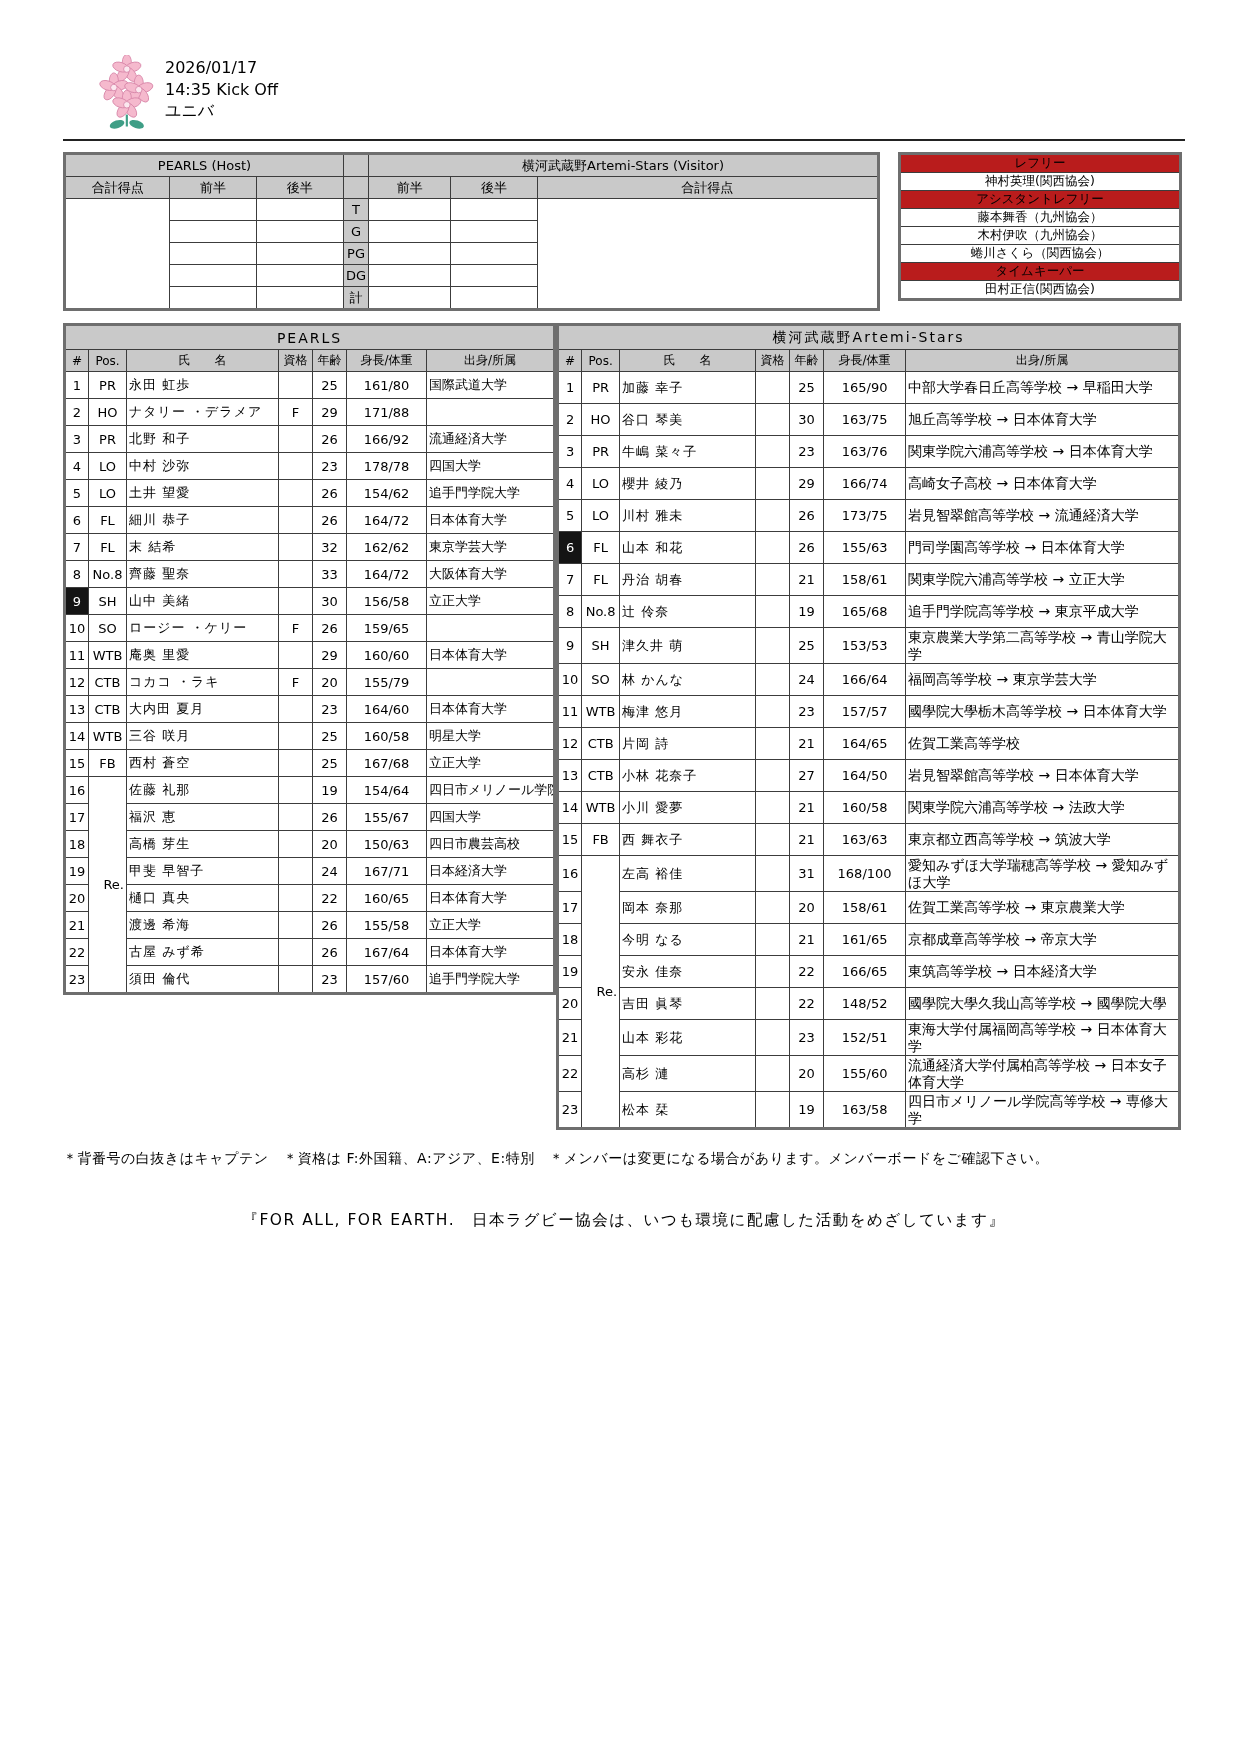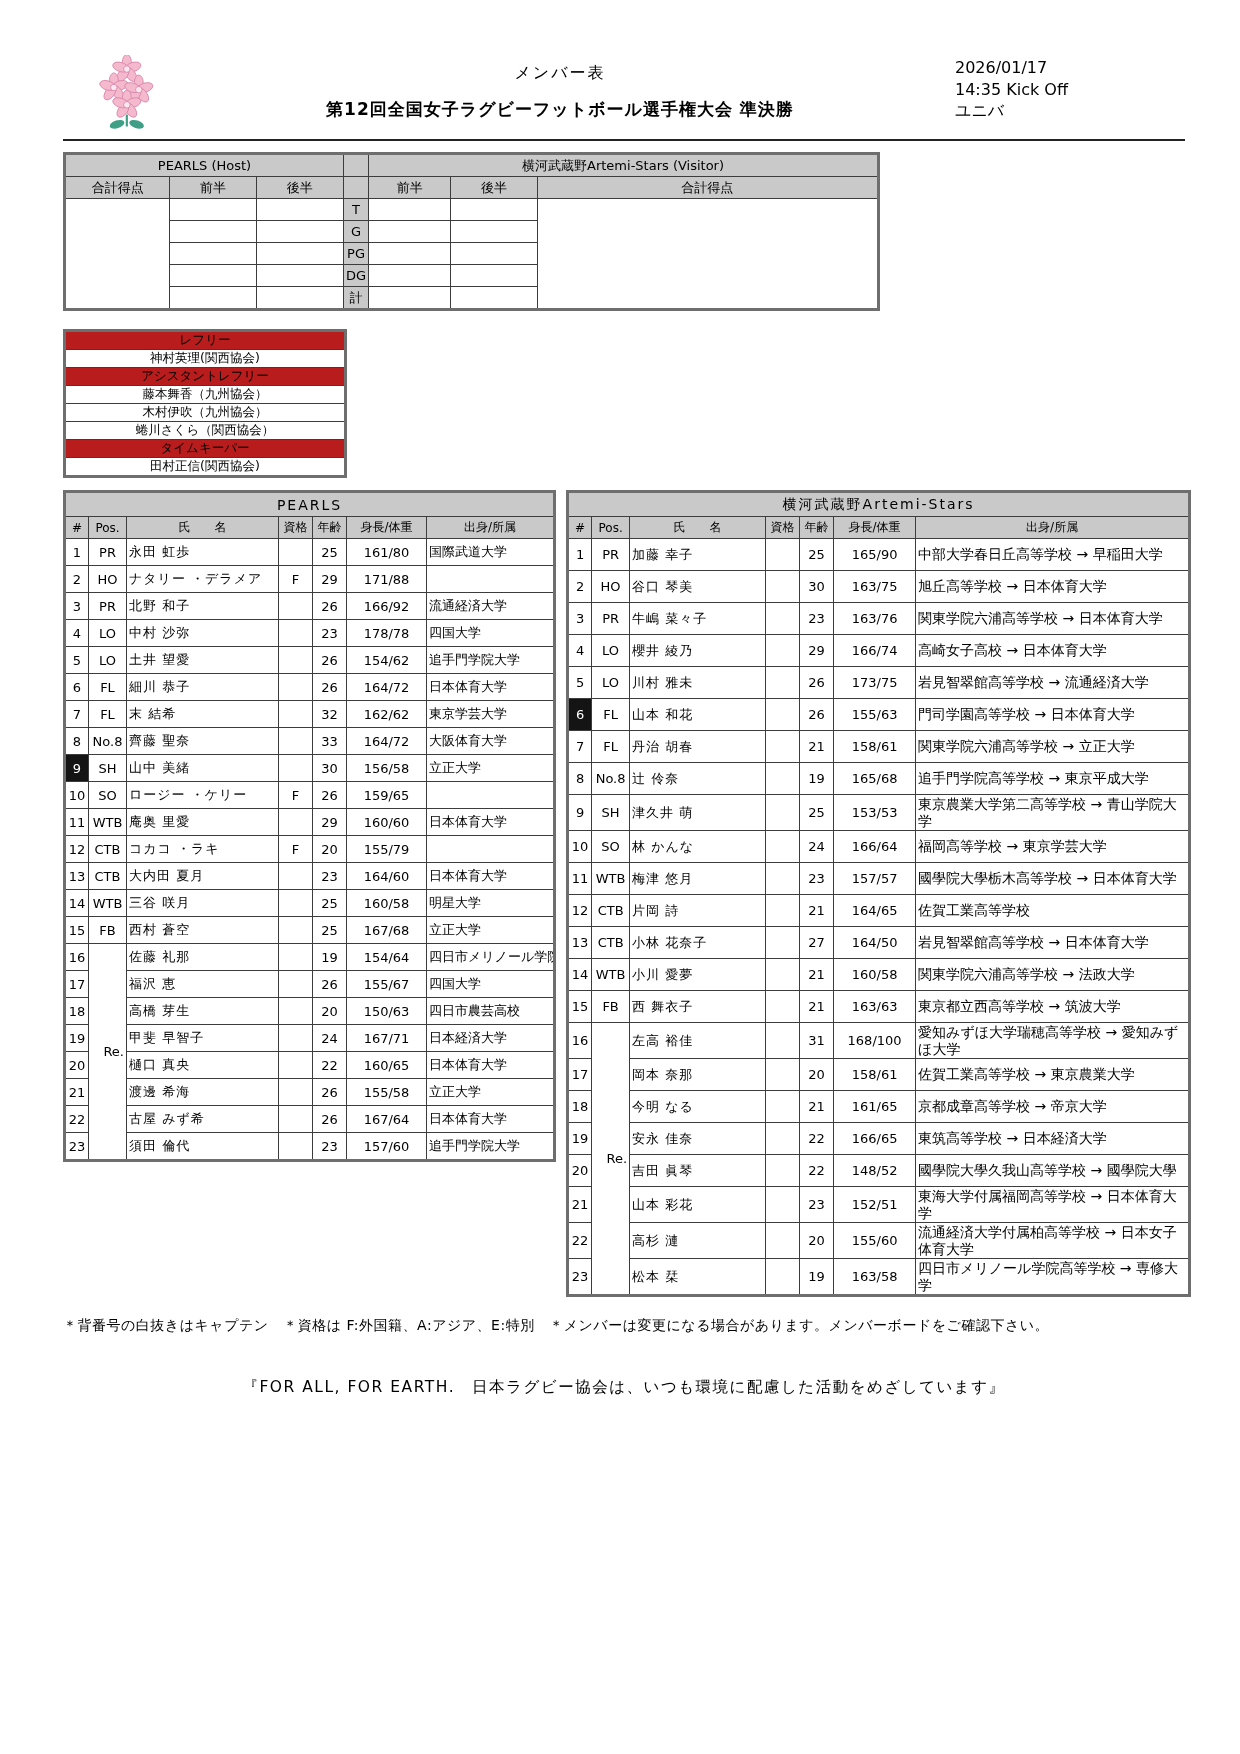--- a/index.html
+++ b/index.html
@@ -14,37 +14,37 @@
   
   .header { display:flex; align-items:flex-start; padding-top:55px; }
   .logo { width:72px; height:78px; flex:0 0 72px; margin-left:30px; }
   .titles { flex:1; text-align:center; padding-top:8px; }
   .title { font-size:16px; letter-spacing:2px; }
   .subtitle { font-size:17px; font-weight:bold; margin-top:14px; letter-spacing:1px; }
   .meta { width:230px; font-size:16px; line-height:1.35; padding-top:2px; }
   .rule { border-top:2px solid #222; margin-top:6px; }
 
   
-  .top-row { display:flex; gap:18px; margin-top:11px; align-items:flex-start;flex-direction:column; }
+  .top-row { display:flex; gap:18px; margin-top:11px; align-items:flex-start; }
   table { border-collapse:collapse; }
   .score-table { width:817px; table-layout:fixed; border:3px solid #6e6e6e; }
   .score-table th, .score-table td {
     border:1px solid #3c3c3c; font-size:13px; font-weight:normal;
     text-align:center; padding:0; height:21px; overflow:hidden; white-space:nowrap;
   }
   .gray { background:#c9c9c9; }
   .officials { width:284px; table-layout:fixed; border:3px solid #6e6e6e; }
   .officials td {
     border:1px solid #3c3c3c; font-size:12.5px; text-align:center;
     height:15px; padding:0; white-space:nowrap; overflow:hidden;
   }
   .officials .o-head { background:#b91c1c; }
 
   
-  .teams-row { display:flex; gap:10px; margin-top:12px; align-items:flex-start; }
+  .teams-row { display:flex; margin-top:12px; align-items:flex-start; }
   .team-table { table-layout:fixed; border:3px solid #6e6e6e; }
   .team-left  { width:490px; }
   .team-right { width:622px; }
   .team-table th, .team-table td {
     border:1px solid #3c3c3c; padding:0 2px; font-weight:normal; overflow:hidden;
   }
   .team-name { background:#c9c9c9; font-size:14px; height:23px; text-align:center; letter-spacing:2px; }
   .cols th { background:#c9c9c9; font-size:12px; height:21px; text-align:center; white-space:nowrap; }
   .cols .h-origin { text-align:center; }
   .team-left  td { height:26px; font-size:13px; }
@@ -105,24 +105,20 @@
                 <ellipse rx="4.2" ry="7.5" cy="-6" transform="rotate(216)"></ellipse>
                 <ellipse rx="4.2" ry="7.5" cy="-6" transform="rotate(288)"></ellipse>
                 <circle r="3" fill="#fbe8ef"></circle>
             </g>
           </g>
           <path d="M30 55 Q30 62 30 66" stroke="#3f9e86" stroke-width="2" fill="none"></path>
           <ellipse cx="21" cy="64" rx="7" ry="3.6" fill="#3f9e86" transform="rotate(-18 21 64)"></ellipse>
           <ellipse cx="39" cy="64" rx="7" ry="3.6" fill="#3f9e86" transform="rotate(18 39 64)"></ellipse>
         </svg>
       </div>
-      <div class="titles">
-        <div class="title">メンバー表</div>
-        <div class="subtitle">第12回全国女子ラグビーフットボール選手権大会 準決勝</div>
-      </div>
       <div class="meta">
         <div>2026/01/17</div>
         <div>14:35 Kick Off</div>
         <div>ユニバ</div>
       </div>
     </header>
 
     <div class="rule"></div>
 
     <section class="top-row">

